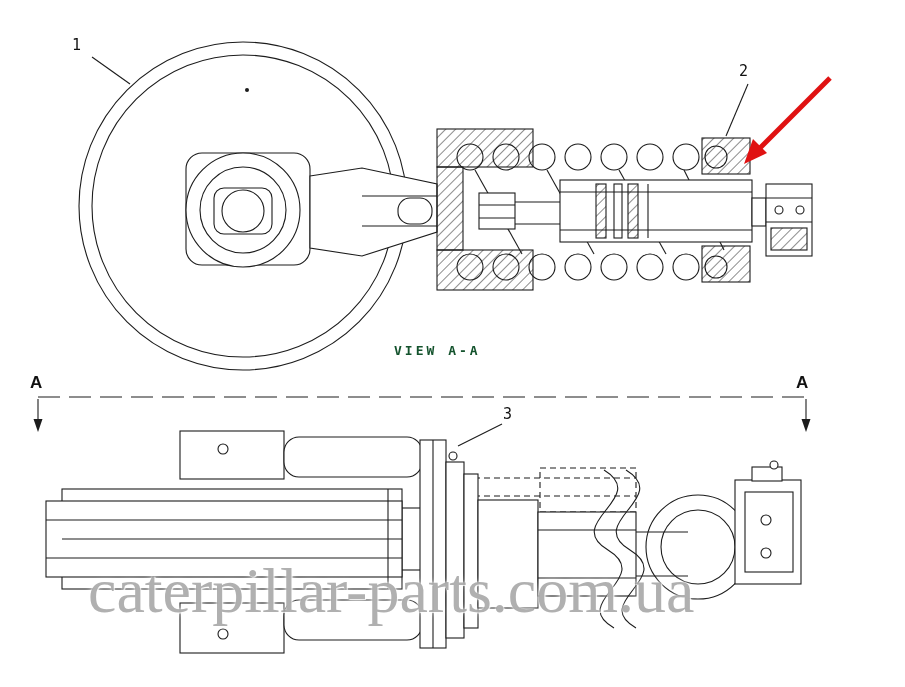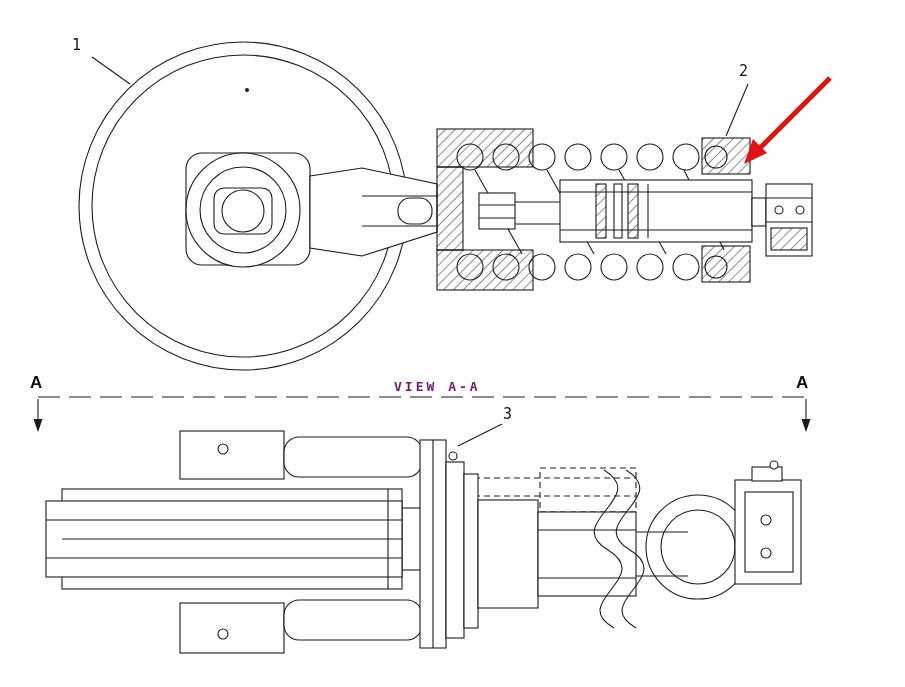--- a/index.html
+++ b/index.html
@@ -1,19 +1,19 @@
 <!DOCTYPE html>
 <html><head>
 <meta charset="utf-8">
 <style>
   html,body{margin:0;padding:0;background:#ffffff;}
   .canvas{position:relative;width:905px;height:687px;background:#ffffff;overflow:hidden;}
   .canvas svg{position:absolute;left:0;top:0;}
   .callout{position:absolute;font:15px "DejaVu Sans Mono",monospace;color:#111;}
-  .view-label{position:absolute;left:394px;top:379px;font:bold 13px "DejaVu Sans Mono",monospace;letter-spacing:3px;color:#701a75;}
+  .view-label{position:absolute;left:394px;top:343px;font:bold 13px "DejaVu Sans Mono",monospace;letter-spacing:3px;color:#14532d;}
   .marker{position:absolute;font:bold 17px "Liberation Sans",sans-serif;color:#111;}
   .marker-left{left:30px;top:373px;}
   .marker-right{left:796px;top:373px;}
   .watermark{
     position:absolute;left:88px;top:554px;
     font:64px "Liberation Serif",serif;
     color:rgba(128,128,128,0.62);
     white-space:nowrap;
     text-shadow:0 0 2px rgba(255,255,255,.95),0 0 6px rgba(255,255,255,.9),1px 1px 0 rgba(255,255,255,.7);
   }
@@ -188,14 +188,15 @@
   </svg>
 
   <div class="callout" style="left:72px;top:36px">1</div>
   <div class="callout" style="left:739px;top:62px">2</div>
   <div class="callout" style="left:503px;top:405px">3</div>
 
   <div class="view-label">VIEW A-A</div>
   <div class="marker marker-left">A</div>
   <div class="marker marker-right">A</div>
 
+  <div class="watermark">caterpillar-parts.com.ua</div>
 
 </div>
 
 </body></html>

